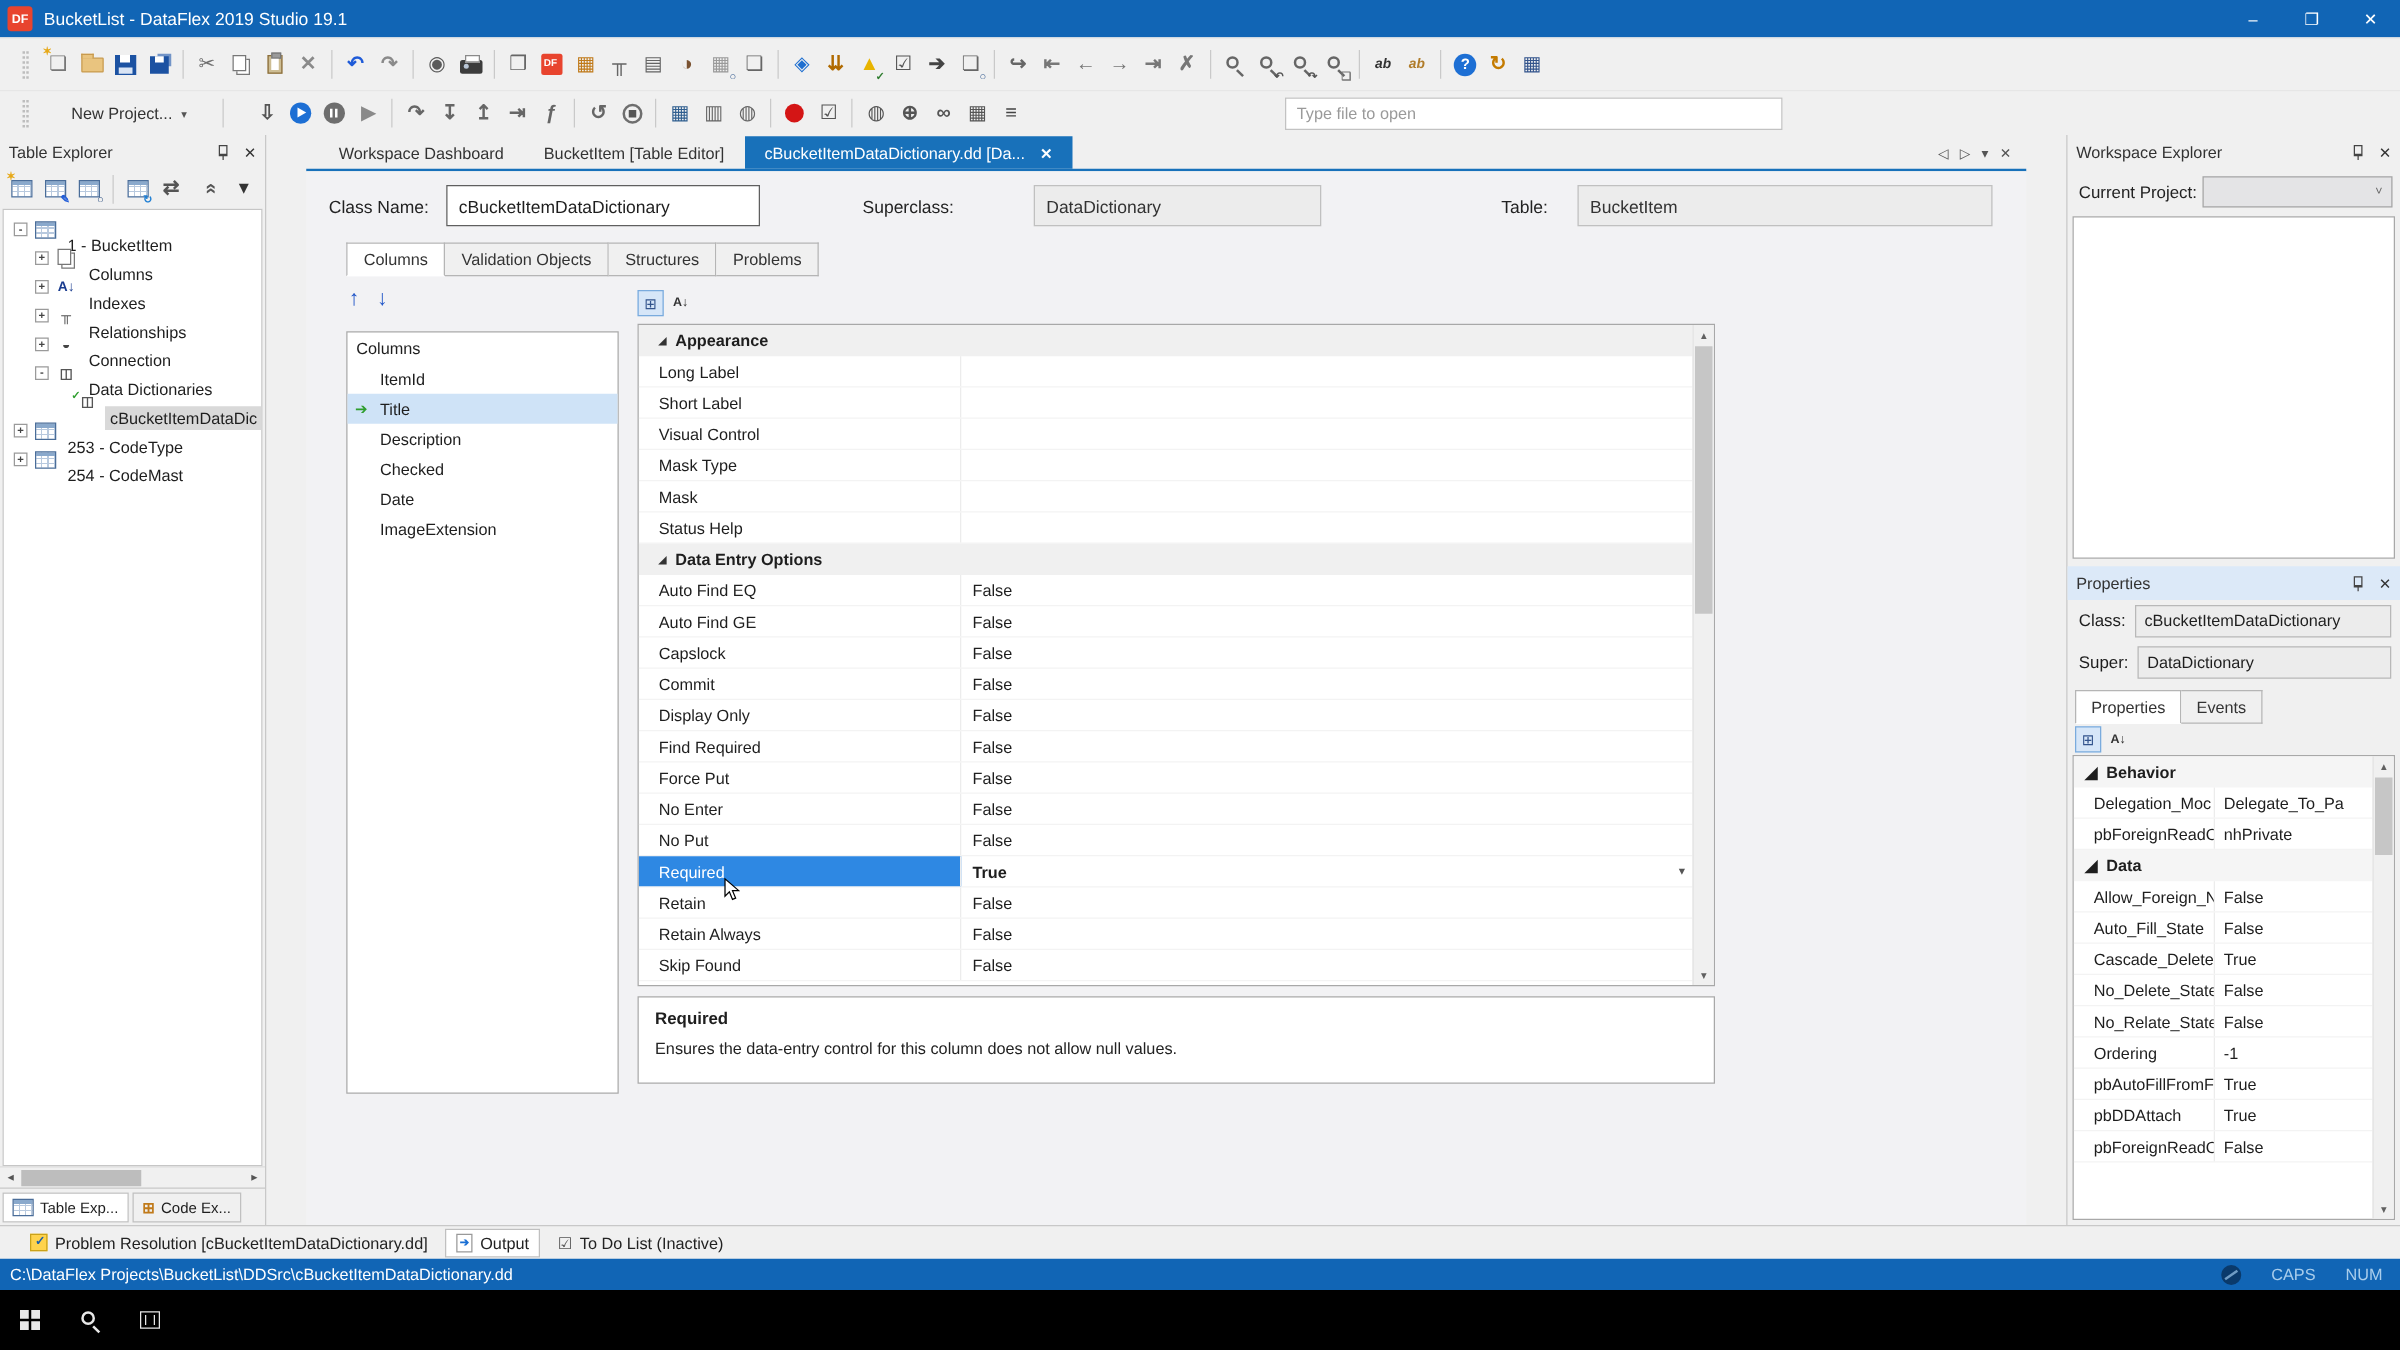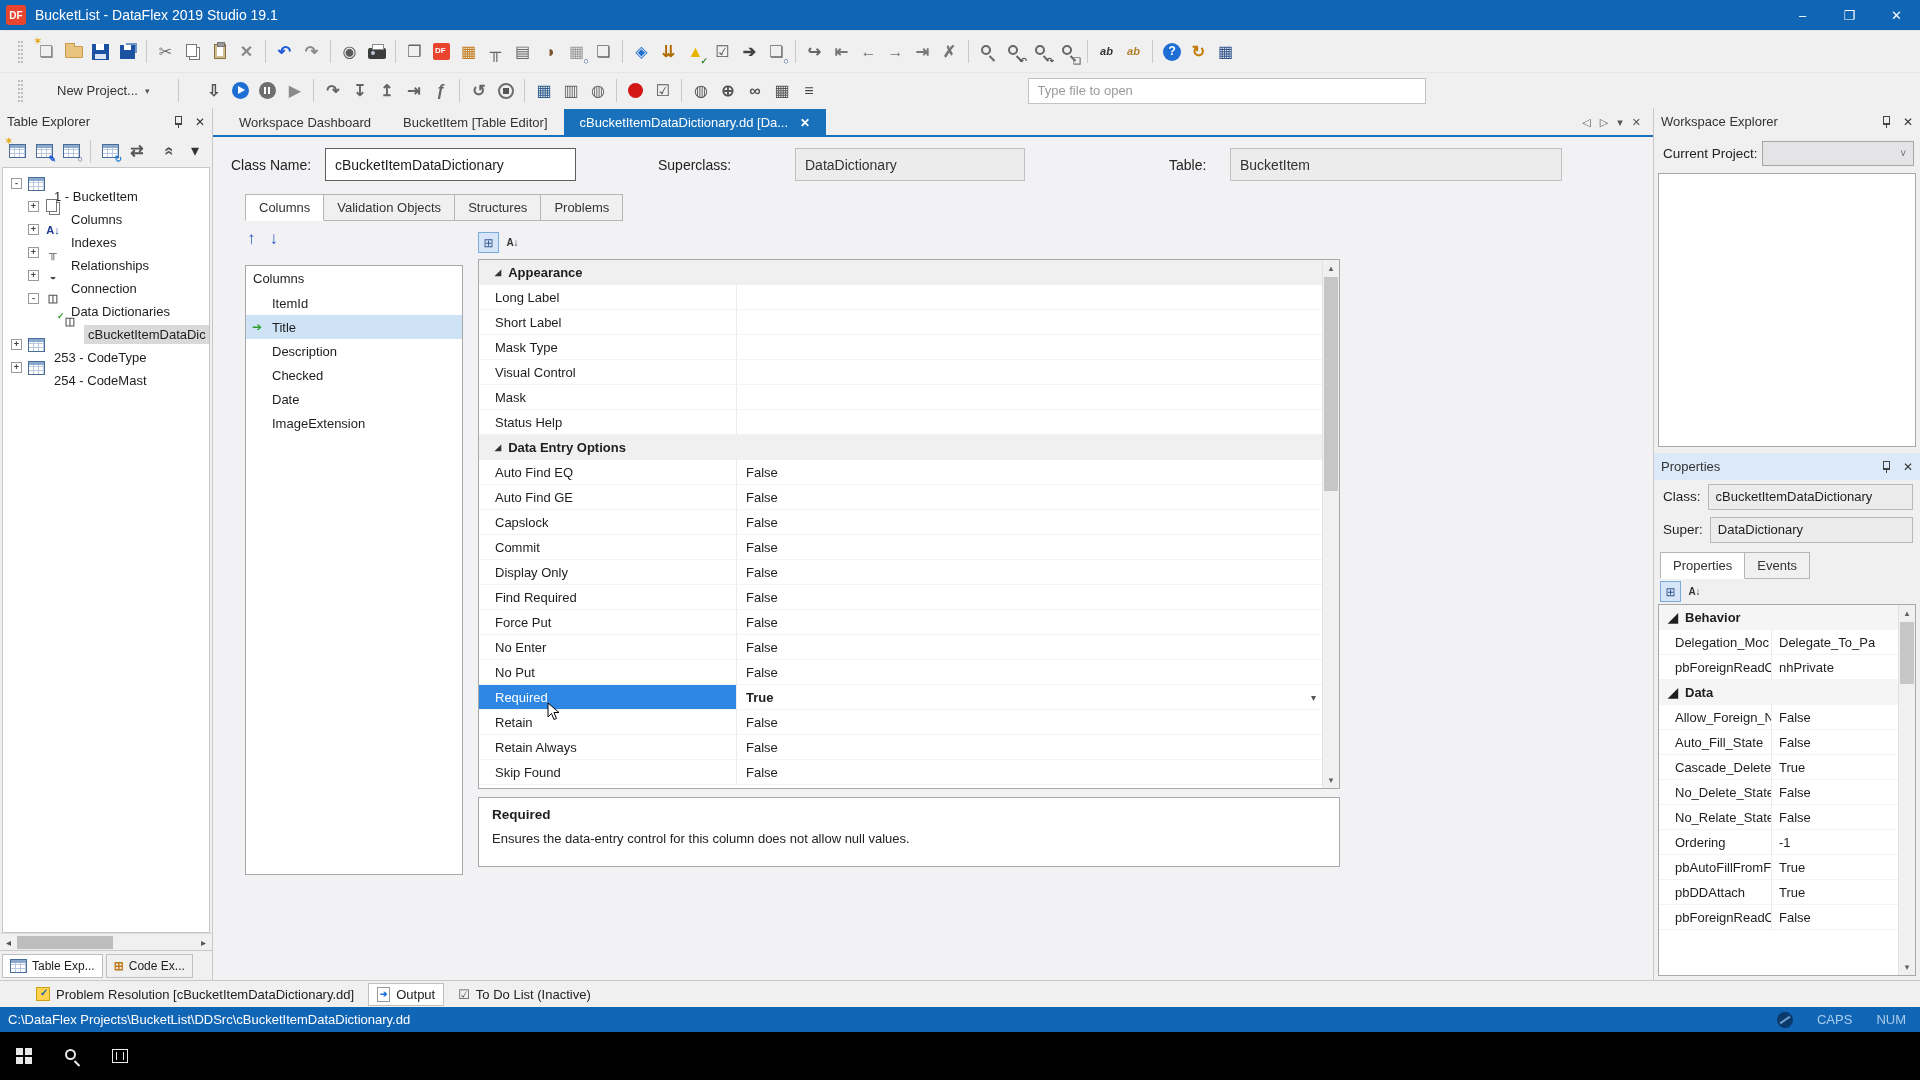--- a/index.html
+++ b/index.html
@@ -68,21 +68,21 @@
   .ic-table{width:17px;height:14px;border:1px solid #4a6d99;background-color:#fff;
     background-image:linear-gradient(#8aa9cc 0 3px,rgba(0,0,0,0) 3px),
       repeating-linear-gradient(90deg,rgba(0,0,0,0) 0 4px,#b8c9de 4px 5px),
       repeating-linear-gradient(0deg,rgba(0,0,0,0) 0 3px,#b8c9de 3px 4px);}
   .ic-pr{width:14px;height:14px;background:#ffd34d;border:1px solid #caa21a;}
   .ic-pr::after{content:"✓";position:absolute;left:3px;top:-1px;font-size:10px;color:#1a5fae;font-weight:bold;}
   .ic-out{width:13px;height:15px;border:1px solid #999;background:#fff;color:#1a6fd4;font-size:9px;font-weight:bold;
           display:flex;align-items:center;justify-content:center;}
 
   
-  .main{flex:1;display:flex;min-height:0;}
+  .main{flex:1;display:flex;min-height:0;gap:32px;}
 
   
   .left-panel{width:213px;flex:0 0 auto;display:flex;flex-direction:column;background:#f0f0f0;border-right:1px solid #c8c8c8;}
   .dock-header{height:27px;display:flex;align-items:center;padding:0 7px;font-size:13px;color:#333;flex:0 0 auto;}
   .dock-header .sp{margin-left:auto;}
   .pin{position:relative;width:11px;height:13px;display:inline-block;}
   .pin::before{content:"";position:absolute;left:2px;top:1px;width:5px;height:6px;border:1px solid #444;border-bottom-width:2px;}
   .pin::after{content:"";position:absolute;left:5px;top:9px;width:1px;height:4px;background:#444;}
   .close-x{font-size:12px;color:#333;margin-left:11px;}
   .te-toolbar{height:32px;display:flex;align-items:center;padding:0 4px;flex:0 0 auto;gap:1px;}
@@ -159,21 +159,21 @@
   .pp-tab.active{background:#fff;border-bottom:1px solid #fff;}
   .pp-toolbar{height:25px;display:flex;align-items:center;padding:2px 6px;gap:3px;flex:0 0 auto;}
   .right-grid{flex:1;margin:0 4px 4px;background:#fff;border:1px solid #a8a8a8;position:relative;overflow:hidden;}
   .rg-rows{position:absolute;left:0;top:0;right:17px;bottom:0;}
   .rg-cat{height:25px;display:flex;align-items:center;font-weight:bold;font-size:13px;padding-left:9px;gap:7px;background:#f5f5f5;}
   .rg-row{height:25px;display:flex;font-size:13px;border-bottom:1px solid #f3f3f3;}
   .rg-name{width:113px;flex:0 0 auto;display:flex;align-items:center;padding-left:16px;border-right:1px solid #ececec;white-space:nowrap;overflow:hidden;}
   .rg-val{flex:1;display:flex;align-items:center;padding-left:7px;white-space:nowrap;overflow:hidden;}
 
   
-  .status-tabs{height:27px;background:#f0f0f0;border-top:1px solid #c8c8c8;display:flex;align-items:center;padding-left:28px;gap:6px;flex:0 0 auto;}
+  .status-tabs{height:27px;background:#f0f0f0;border-top:1px solid #c8c8c8;display:flex;align-items:center;padding-left:16px;gap:6px;flex:0 0 auto;}
   .stab-item{display:flex;align-items:center;gap:6px;font-size:13px;color:#222;padding:3px 8px;white-space:nowrap;}
   .stab-item.active{background:#fff;border:1px solid #c0c0c0;}
   .path-bar{height:25px;background:#1165b5;color:#fff;display:flex;align-items:center;padding:0 14px 0 8px;font-size:13px;flex:0 0 auto;}
   .pb-right{margin-left:auto;display:flex;align-items:center;gap:24px;}
   .pb-circle{width:16px;height:16px;border-radius:50%;background:#0a3a6b;position:relative;}
   .pb-circle::after{content:"";position:absolute;left:2px;top:7px;width:12px;height:2px;background:#6f9cc4;transform:rotate(-35deg);}
   .pb-key{color:#a8cdec;font-size:13px;}
 
   
   .taskbar{height:48px;background:#000;display:flex;align-items:center;flex:0 0 auto;}
@@ -630,27 +630,27 @@
                   <span></span>
                 </div>
               </div>
               <div class="pg-row">
                 <div class="pg-name">Short Label</div>
                 <div class="pg-val">
                   <span></span>
                 </div>
               </div>
               <div class="pg-row">
+                <div class="pg-name">Visual Control</div>
+                <div class="pg-val">
+                  <span></span>
+                </div>
+              </div>
+              <div class="pg-row">
                 <div class="pg-name">Mask Type</div>
-                <div class="pg-val">
-                  <span></span>
-                </div>
-              </div>
-              <div class="pg-row">
-                <div class="pg-name">Visual Control</div>
                 <div class="pg-val">
                   <span></span>
                 </div>
               </div>
               <div class="pg-row">
                 <div class="pg-name">Mask</div>
                 <div class="pg-val">
                   <span></span>
                 </div>
               </div>

